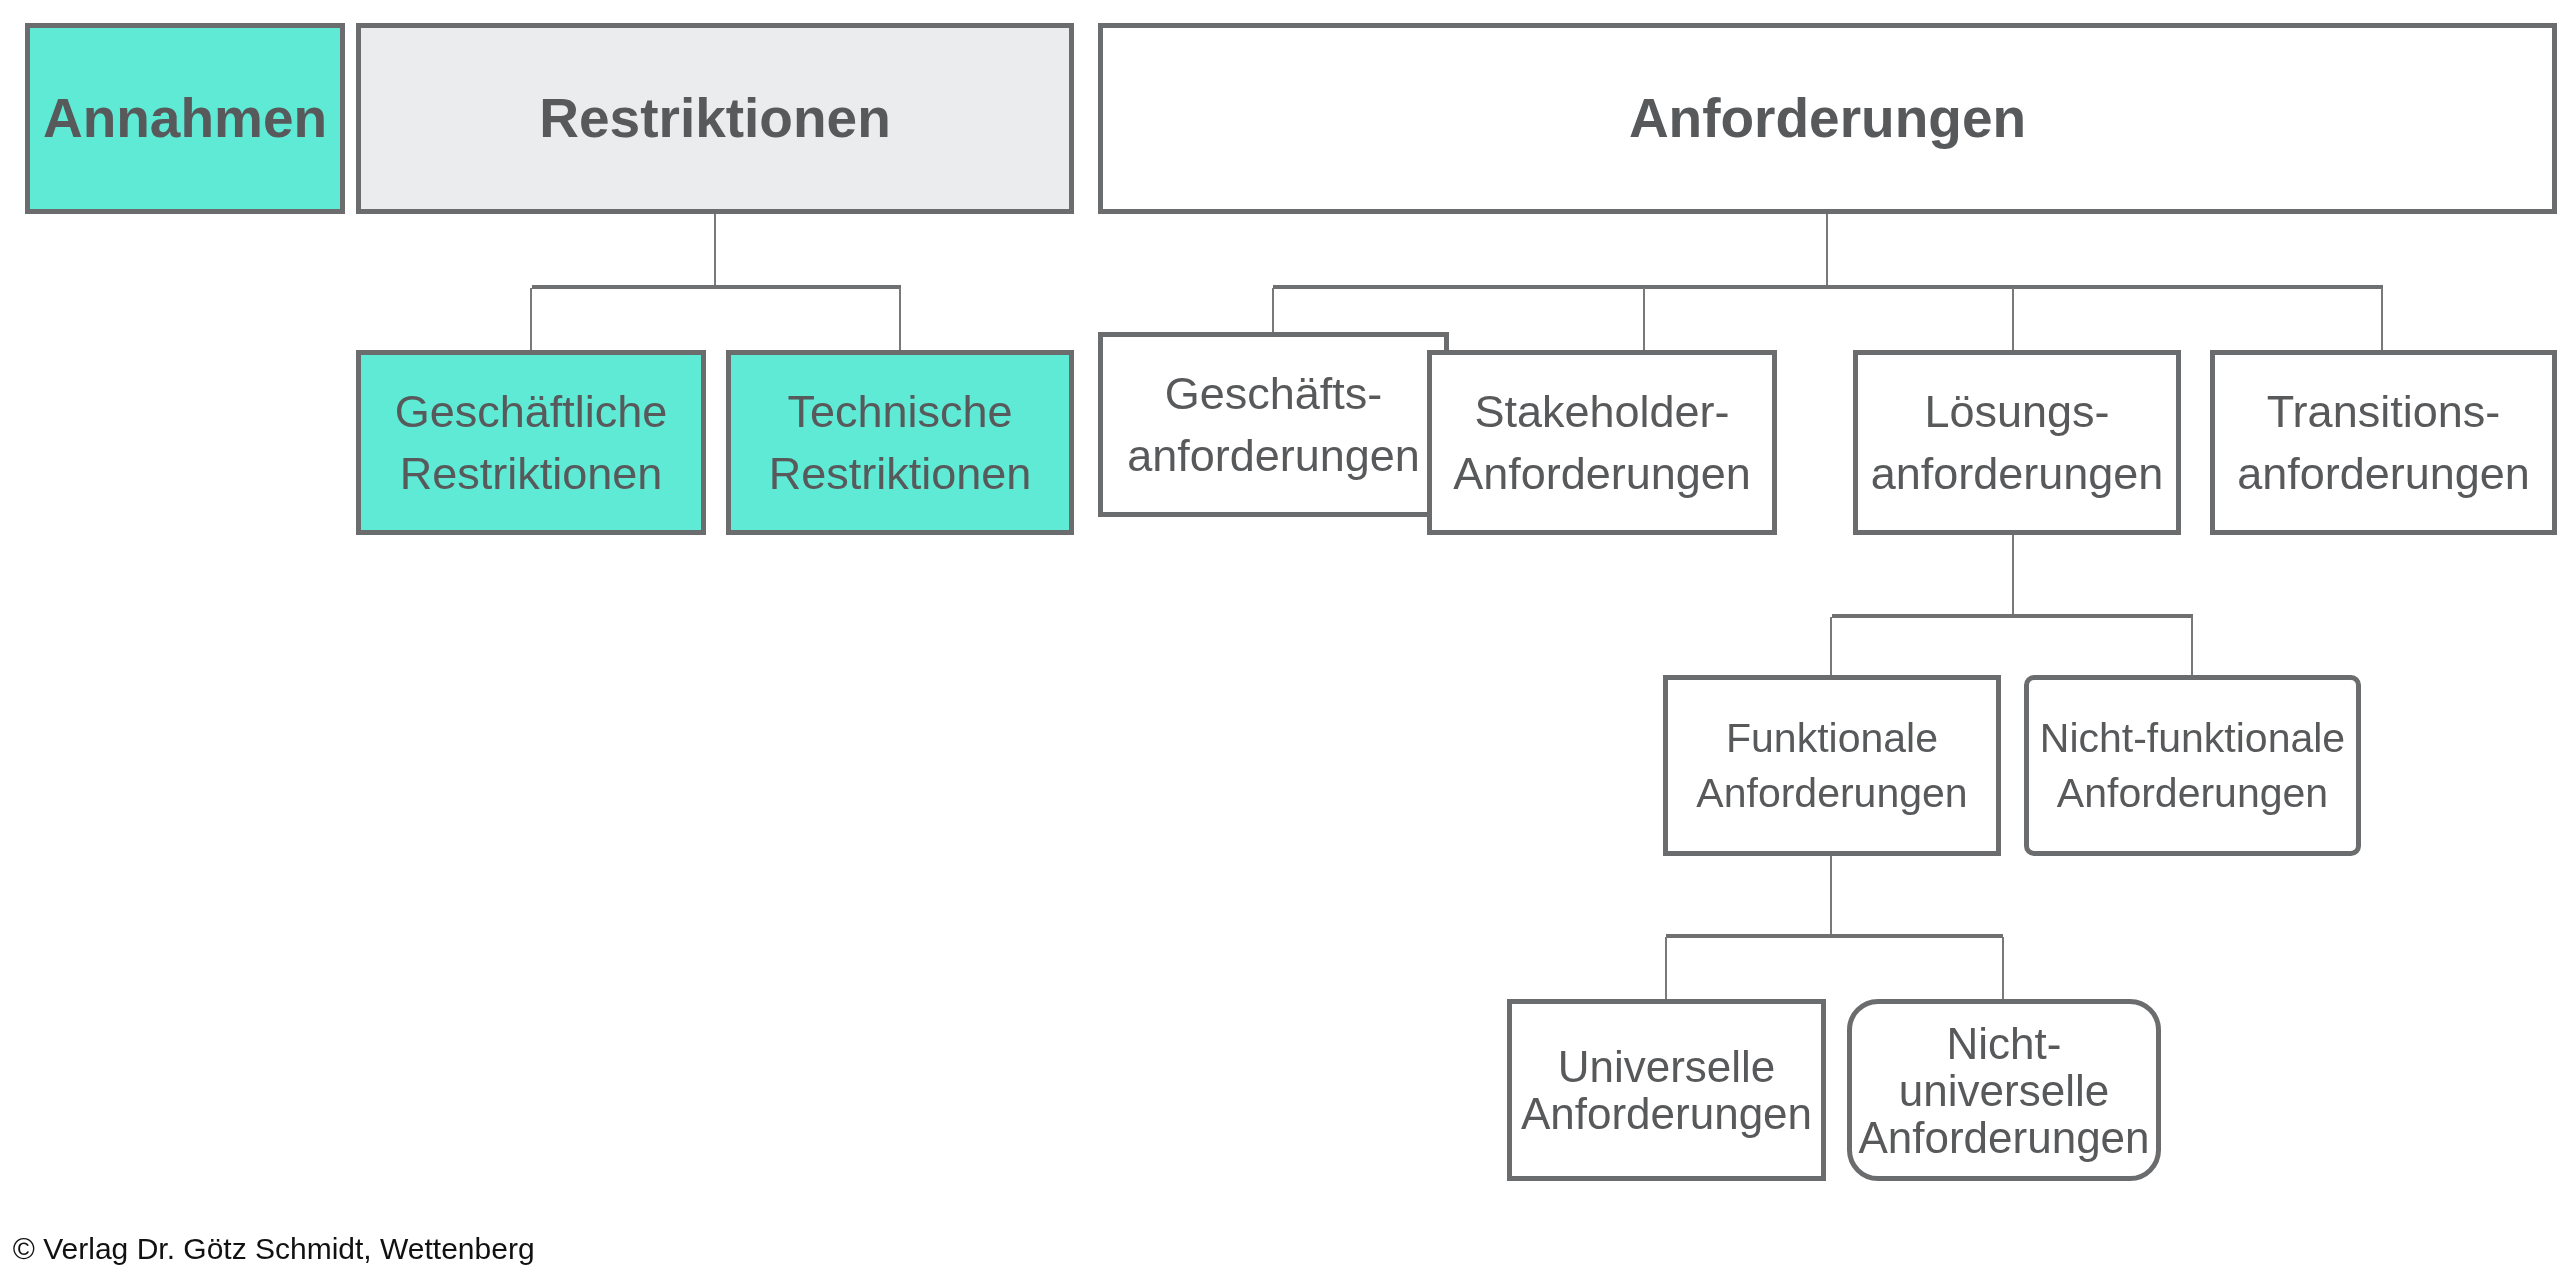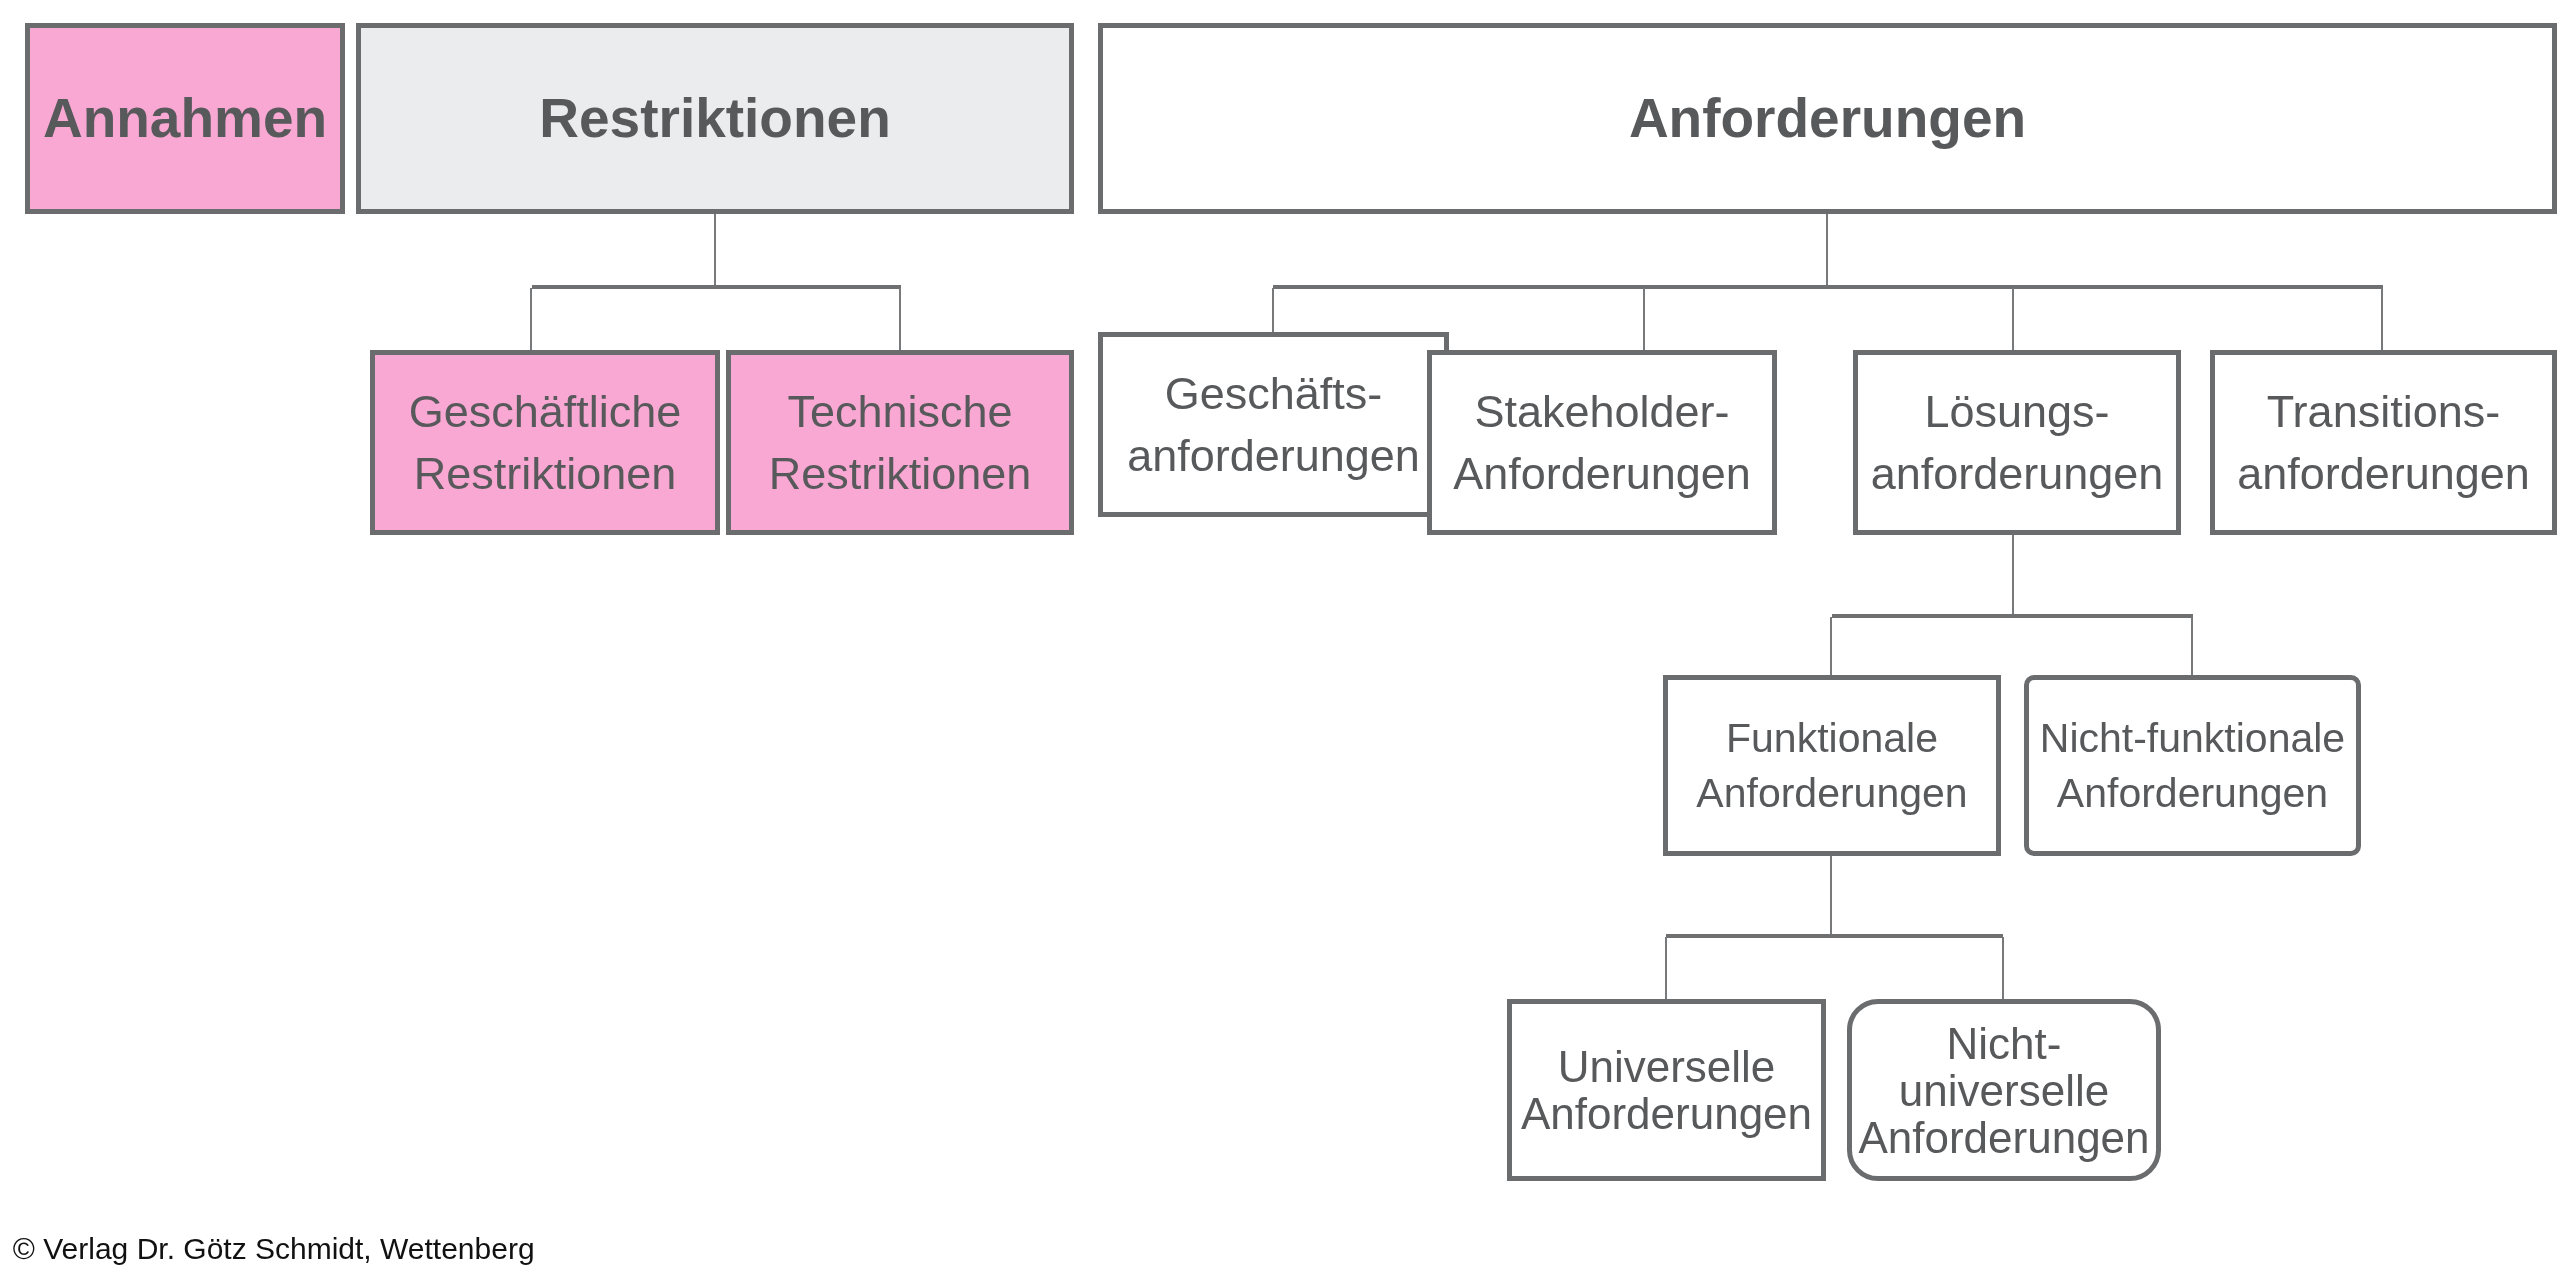--- a/index.html
+++ b/index.html
@@ -19,21 +19,21 @@
     align-items:center;
     justify-content:center;
     text-align:center;
     color:#58595b;
   }
   .node span{display:block;}
   .head{font-weight:bold;font-size:55px;line-height:65px;}
   .lvl2{font-size:45px;line-height:62px;}
   .lvl3{font-size:41px;line-height:55px;}
   .lvl4{font-size:44px;line-height:47px;}
-  .fill-gray{background:#f9a8d4;}
+  .fill-gray{background:#5eead4;}
   .fill-light{background:#ebeced;}
   .fill-white{background:#ffffff;}
   .vline{position:absolute;width:2.1px;background:#77797b;}
   .hline{position:absolute;height:4.3px;background:#6e7072;}
   .footer{
     position:absolute;left:12.8px;top:1230px;
     font-size:30px;line-height:37px;color:#111111;
   }
 </style>
 </head>
@@ -58,21 +58,21 @@
   <div class="vline" style="left:530px;top:288px;height:62px;"></div>
   <div class="vline" style="left:899px;top:288px;height:62px;"></div>
 
   <div class="vline" style="left:1826px;top:214px;height:71px;"></div>
   <div class="hline" style="left:1273px;top:285px;width:1110px;"></div>
   <div class="vline" style="left:1272px;top:288px;height:62px;"></div>
   <div class="vline" style="left:1643px;top:288px;height:62px;"></div>
   <div class="vline" style="left:2012px;top:288px;height:62px;"></div>
   <div class="vline" style="left:2381px;top:288px;height:62px;"></div>
 
-  <div class="node lvl2 fill-gray" style="left:356px;top:350px;width:350px;height:185px;margin-left:14px;">
+  <div class="node lvl2 fill-gray" style="left:356px;top:350px;width:350px;height:185px;">
     <span>Geschäftliche</span>
     <span>Restriktionen</span>
   </div>
 
   <div class="node lvl2 fill-gray" style="left:726px;top:350px;width:348px;height:185px;text-align:center;">
     <span>Technische</span>
     <span>Restriktionen</span>
   </div>
 
   <div class="node lvl2 fill-white" style="left:1098px;top:332px;width:351px;height:185px;">

